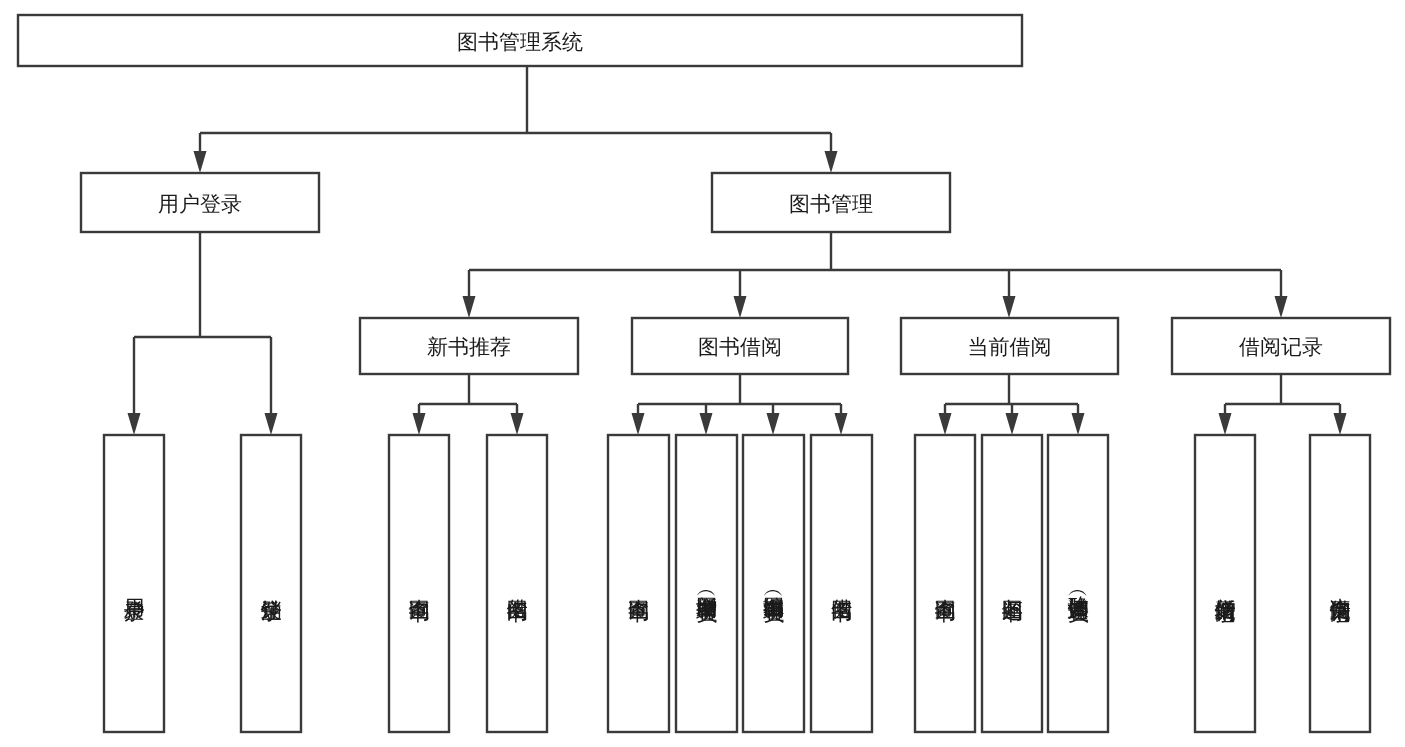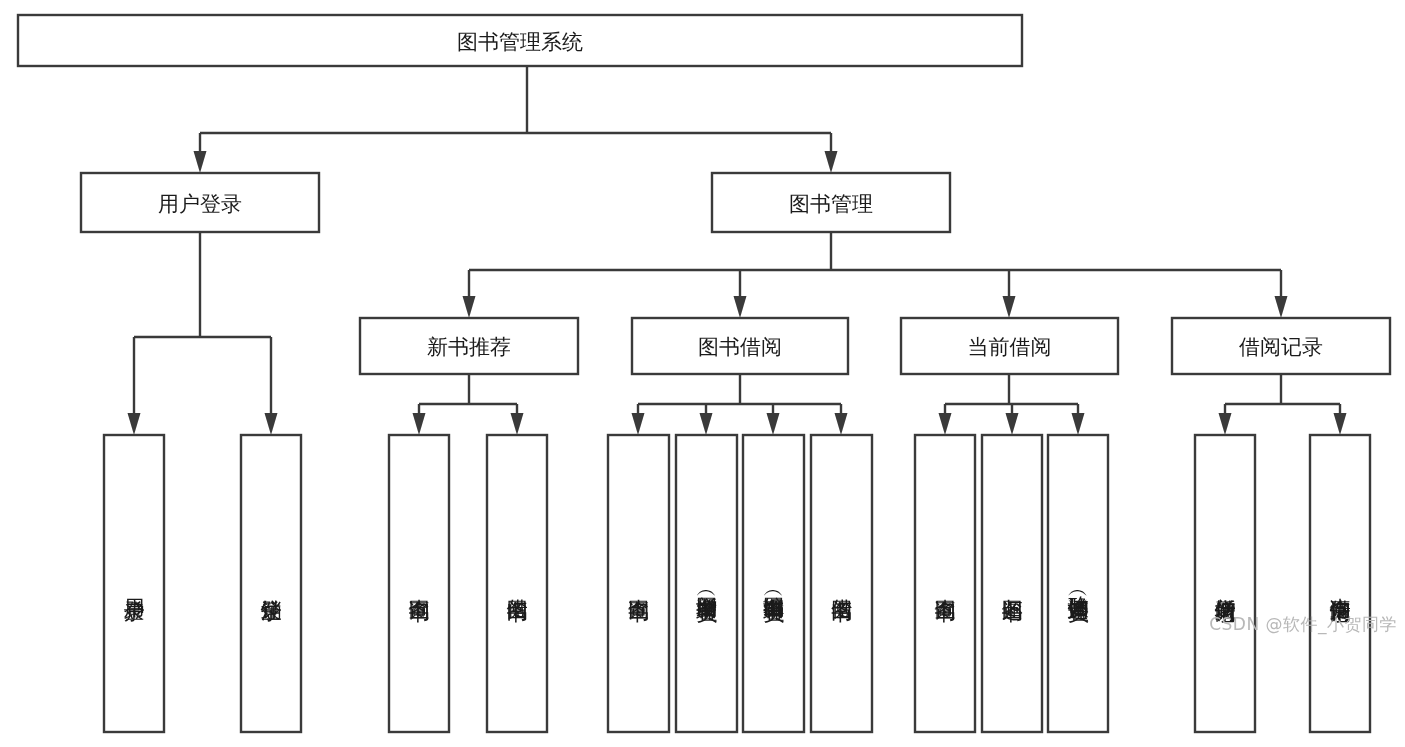--- a/index.html
+++ b/index.html
@@ -179,14 +179,13 @@
       <div class="node-label-v" style="left: 676px; top: 435px; width: 61px; height: 297px;">新增图书（管理员）</div>
       <div class="node-label-v" style="left: 743px; top: 435px; width: 61px; height: 297px;">编辑图书（管理员）</div>
       <div class="node-label-v" style="left: 811px; top: 435px; width: 61px; height: 297px;">借阅图书</div>
       <div class="node-label-v" style="left: 915px; top: 435px; width: 60px; height: 297px;">查询图书</div>
       <div class="node-label-v" style="left: 982px; top: 435px; width: 60px; height: 297px;">归还图书</div>
       <div class="node-label-v" style="left: 1048px; top: 435px; width: 60px; height: 297px;">确认归还（管理员）</div>
       <div class="node-label-v" style="left: 1195px; top: 435px; width: 60px; height: 297px;">新增借阅记录</div>
       <div class="node-label-v" style="left: 1310px; top: 435px; width: 60px; height: 297px;">查询借阅记录</div>
     </div>
 
-  <div class="watermark">CSDN @软件_小贺同学</div>
 </div>
 
 </body></html>

